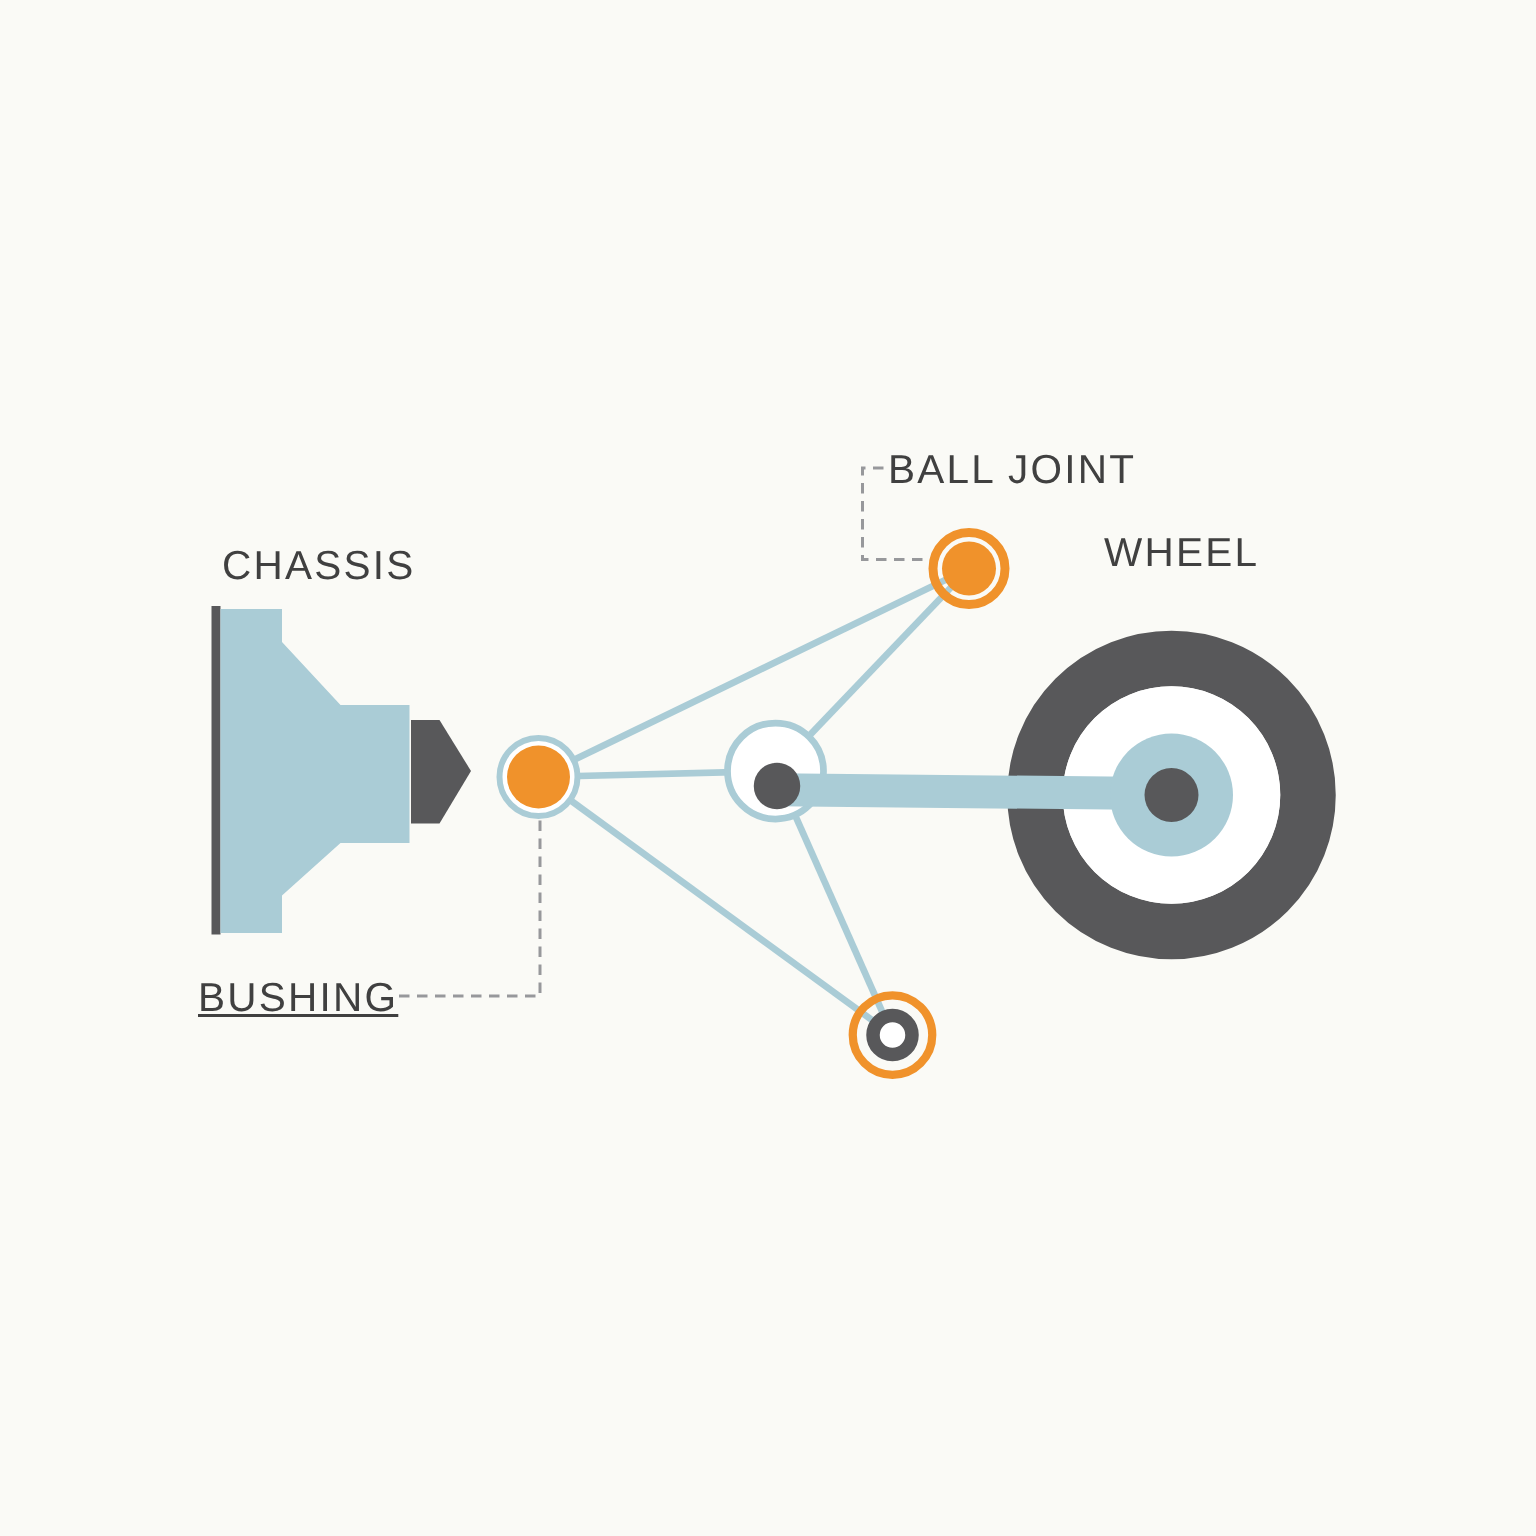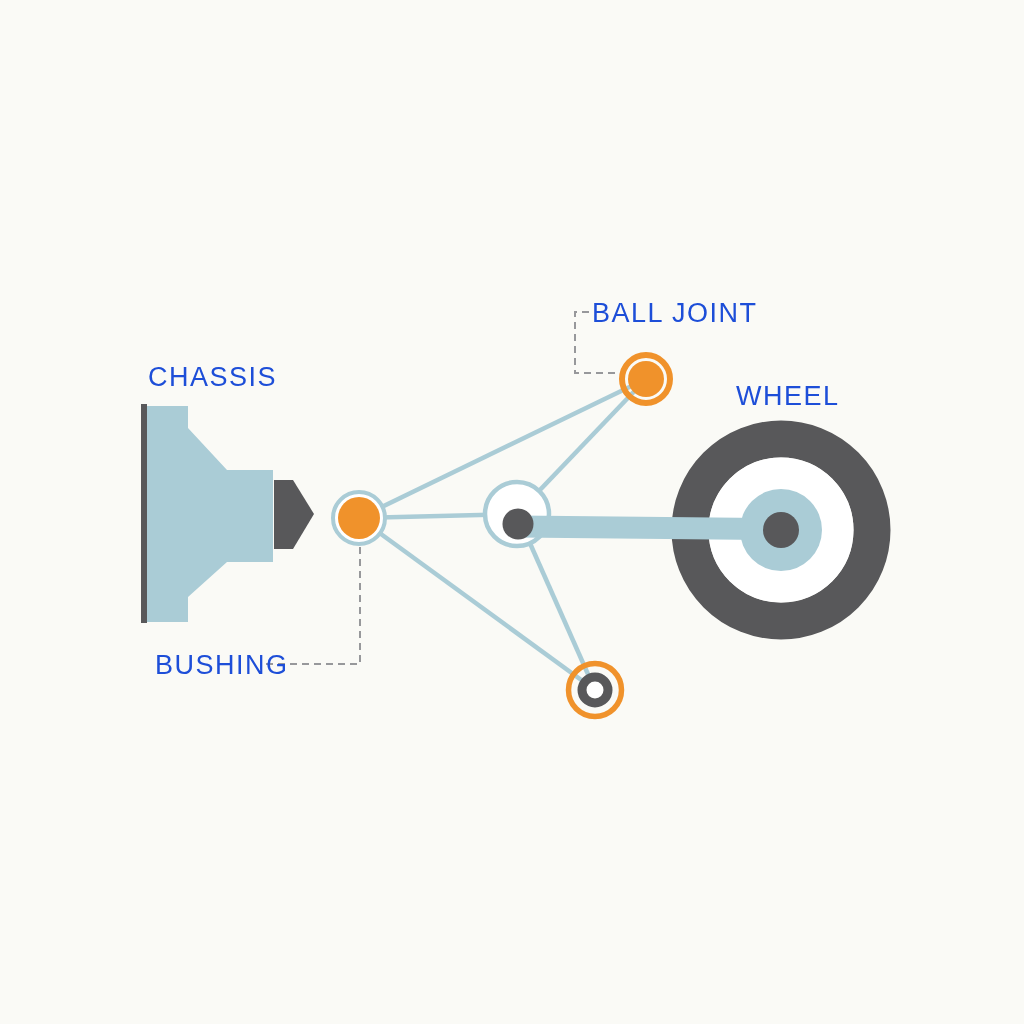--- a/index.html
+++ b/index.html
@@ -19,29 +19,29 @@
   svg.diagram {
     position: absolute;
     left: 0;
     top: 0;
   }
   .label {
     position: absolute;
     font-size: 27px;
     font-weight: 400;
     letter-spacing: 1.5px;
-    color: #1d4ed8;
+    color: #404040;
     white-space: nowrap;
     line-height: 27px;
     user-select: none;
   }
   .label-chassis  { left: 148px; top: 364px; }
   .label-balljoint{ left: 592px; top: 300px; }
-  .label-wheel    { left: 736px; top: 355px; margin-top: 28px; }
-  .label-bushing  { left: 155px; top: 652px; }
+  .label-wheel    { left: 736px; top: 355px; }
+  .label-bushing  { left: 132px; top: 652px; text-decoration: underline; }
 </style>
 </head>
 <body>
 
 <div class="stage">
 
   <svg class="diagram" width="1024" height="1024" viewBox="0 0 1024 1024">
 
     <g>
       <rect x="141" y="404" width="6" height="219" fill="#58585A"></rect>

